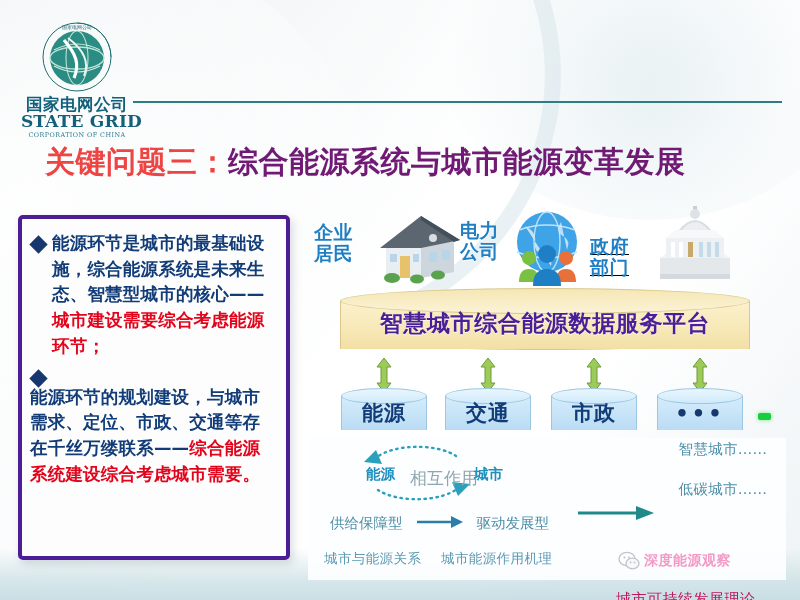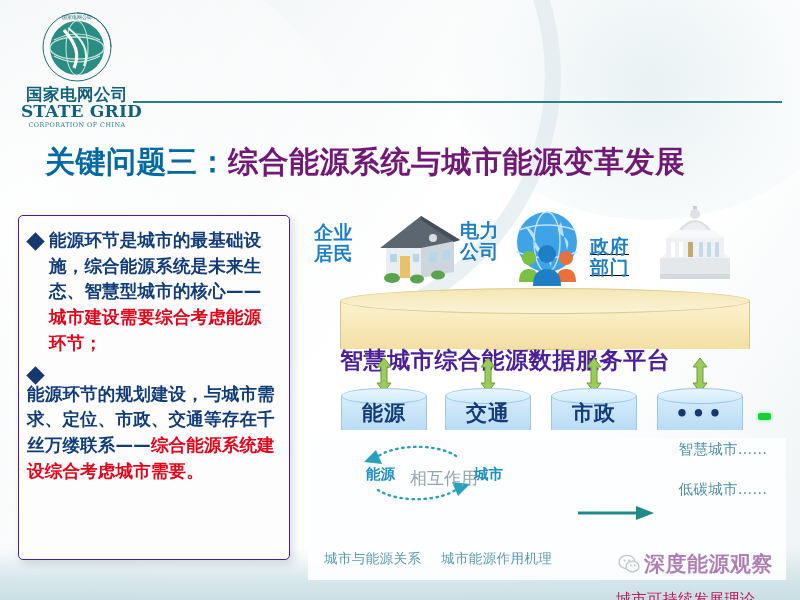--- a/index.html
+++ b/index.html
@@ -28,41 +28,41 @@
   .arc3{left:-30px;top:-210px;width:560px;height:520px;
     border:16px solid rgba(214,228,233,0.5);
     border-left-color:transparent;border-bottom-color:transparent;
     transform:rotate(14deg);}
   .bg-bottom{position:absolute;left:0;right:0;bottom:0;height:52px;
     background:linear-gradient(180deg,rgba(222,235,238,0.0) 0%,rgba(203,224,229,0.75) 60%,rgba(196,220,226,0.9) 100%);}
   .bg-topright{position:absolute;right:-60px;top:-120px;width:420px;height:340px;border-radius:50%;
     background:radial-gradient(circle at 50% 60%,rgba(228,238,241,0.8) 0%,rgba(255,255,255,0) 70%);}
 
   
-  .logo-wrap{position:absolute;left:12px;top:10px;width:130px;}
+  .logo-wrap{position:absolute;left:12px;top:20px;width:130px;}
   .logo-mark{width:74px;height:74px;margin:0 auto;position:relative;}
   .logo-mark svg{display:block;}
   .logo-cn{font-size:16.5px;font-weight:700;color:#12607a;text-align:center;
     letter-spacing:0.5px;margin-top:2px;line-height:1.05;}
   .logo-en{font-size:17px;font-weight:700;color:#12607a;text-align:right;
     font-family:"DejaVu Serif","Liberation Serif",serif;letter-spacing:0.2px;line-height:1.05;}
   .logo-sub{font-size:6.4px;color:#2d7c90;text-align:center;letter-spacing:0.45px;
     font-family:"DejaVu Serif","Liberation Serif",serif;line-height:1.2;margin-top:1px;}
   .rule{position:absolute;left:133px;top:101px;right:18px;height:2px;background:#2d7e84;}
 
   
   .title{position:absolute;left:45px;top:140px;width:715px;height:44px;
     font-size:30px;font-weight:700;letter-spacing:0.5px;white-space:nowrap;
     line-height:44px;}
-  .title .red{color:#0369a1;}
+  .title .red{color:#ef4444;}
   .title .blue{color:#701a75;}
 
   
   .card{position:absolute;left:18px;top:215px;width:272px;height:345px;
-    background:#fdfdfd;border:1px solid #4c1d95;border-radius:5px;
+    background:#fdfdfd;border:4px solid #4c1d95;border-radius:5px;
     box-shadow:3px 4px 8px rgba(90,110,120,0.22);
     padding:12px 10px 10px 8px;box-sizing:border-box;}
   .bullet{display:flex;align-items:flex-start;margin-bottom:2px;}
   .bullet + .bullet{margin-top:5px;flex-direction:column;}
   .dia{flex:0 0 auto;width:13px;height:13px;background:#16386e;
     transform:rotate(45deg);margin:7px 7px 0 2px;}
   .btext{font-size:17.5px;line-height:1.47;font-weight:700;color:#123c78;
     letter-spacing:0.2px;}
   .btext .hl{color:#e1041b;}
 
@@ -84,23 +84,23 @@
   .platform{position:absolute;left:40px;top:88px;width:410px;height:72px;}
   .plat-top{position:absolute;left:0;top:0;width:410px;height:26px;border-radius:50%;
     background:linear-gradient(180deg,#f5e7b4 0%,#fbf3d6 100%);
     border:1px solid #d9c88d;box-sizing:border-box;}
   .plat-body{position:absolute;left:0;top:13px;width:410px;height:48px;
     background:linear-gradient(180deg,#fbf1cd 0%,#f7e8b6 60%,#f2dfa4 100%);
     border-left:1px solid #d9c88d;border-right:1px solid #d9c88d;box-sizing:border-box;}
   .plat-bot{position:absolute;left:0;top:36px;width:410px;height:26px;border-radius:50%;
     background:linear-gradient(180deg,#f3e1a8 0%,#eed998 100%);
     border:1px solid #d9c88d;box-sizing:border-box;}
-  .plat-text{position:absolute;left:0;top:20px;width:410px;text-align:left;
+  .plat-text{position:absolute;left:0;top:20px;width:410px;text-align:center;
     font-size:23px;font-weight:700;color:#4b1f97;letter-spacing:0.6px;
-    text-shadow:0 1px 0 rgba(255,255,255,0.8);margin-top:37px;}
+    text-shadow:0 1px 0 rgba(255,255,255,0.8);}
 
   
   .uarrow{position:absolute;width:16px;height:34px;}
 
   
   .cyl{position:absolute;width:86px;height:50px;}
   .cyl-top{position:absolute;left:0;top:0;width:86px;height:16px;border-radius:50%;
     background:linear-gradient(180deg,#eaf6fd 0%,#cfeafb 100%);
     border:1px solid #9cc7e2;box-sizing:border-box;}
   .cyl-body{position:absolute;left:0;top:8px;width:86px;height:34px;
@@ -132,21 +132,21 @@
   .outcomes{position:absolute;left:355px;top:2px;width:120px;}
   .outcome{font-size:14.5px;color:#4f8fa8;margin-bottom:21px;letter-spacing:0.3px;text-align:center;}
   .bigarrow{position:absolute;left:270px;top:66px;width:76px;height:18px;}
 
   
   .ghost{position:absolute;left:616px;top:545px;font-size:15px;color:#be185d;
     letter-spacing:0.5px;white-space:nowrap;margin-top:45px;}
   .wm{position:absolute;left:618px;top:550px;display:flex;align-items:center;
     opacity:0.55;}
   .wm-logo{width:22px;height:22px;margin-right:4px;}
-  .wm-text{font-size:21px;font-weight:700;color:#701a75;letter-spacing:0.5px;
+  .wm-text{font-size:14px;font-weight:700;color:#ec4899;letter-spacing:0.5px;
     font-family:Liberation Serif, serif;}
 </style>
 </head>
 <body>
 
 <div class="slide">
 
   <div class="bg-base"></div>
   <div class="bg-topright"></div>
   <div class="bg-swoosh-a"></div>
@@ -334,20 +334,30 @@
           <path d="M118 14 A46 20 0 0 0 38 16" fill="none" stroke="#2aa0bc" stroke-width="2.4" stroke-dasharray="1.5 4.5" stroke-linecap="round"></path>
           <polygon points="38,8 26,20 44,22" fill="#2aa0bc"></polygon>
           <path d="M40 48 A46 20 0 0 0 120 46" fill="none" stroke="#2aa0bc" stroke-width="2.4" stroke-dasharray="1.5 4.5" stroke-linecap="round"></path>
           <polygon points="120,54 132,42 114,40" fill="#2aa0bc"></polygon>
         </svg>
         <span class="cy-word" style="left:28px;top:23px;">能源</span>
         <span class="cy-mid" style="left:72px;top:25px;">相互作用</span>
         <span class="cy-word" style="left:136px;top:23px;">城市</span>
       </div>
 
+      <div class="flowline">
+        <span class="flow-t">供给保障型</span>
+        <span style="display:inline-block;width:46px;margin:0 14px;">
+          <svg width="46" height="14" viewBox="0 0 46 14">
+            <line x1="0" y1="7" x2="34" y2="7" stroke="#2a7fa8" stroke-width="2.6"></line>
+            <polygon points="34,1 46,7 34,13" fill="#2a7fa8"></polygon>
+          </svg>
+        </span>
+        <span class="flow-t">驱动发展型</span>
+      </div>
 
       <div class="cap cap1">城市与能源关系</div>
       <div class="cap cap2">城市能源作用机理</div>
 
       <div class="bigarrow">
         <svg width="76" height="18" viewBox="0 0 76 18">
           <line x1="0" y1="9" x2="58" y2="9" stroke="#1f8a8a" stroke-width="3"></line>
           <polygon points="58,2 76,9 58,16" fill="#1f8a8a"></polygon>
         </svg>
       </div>

